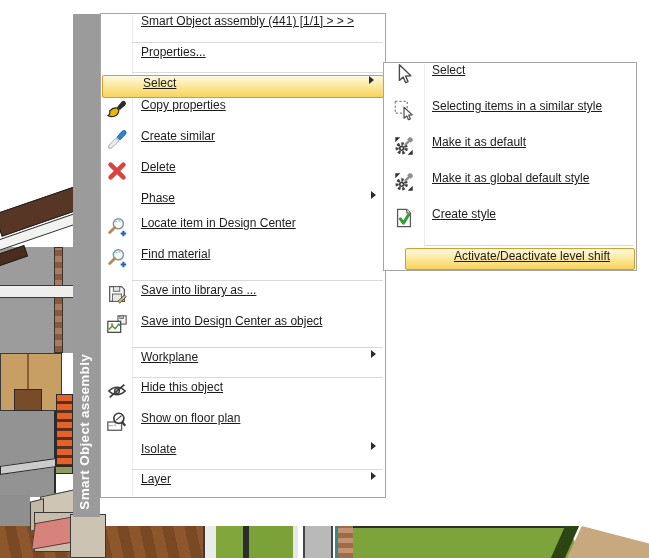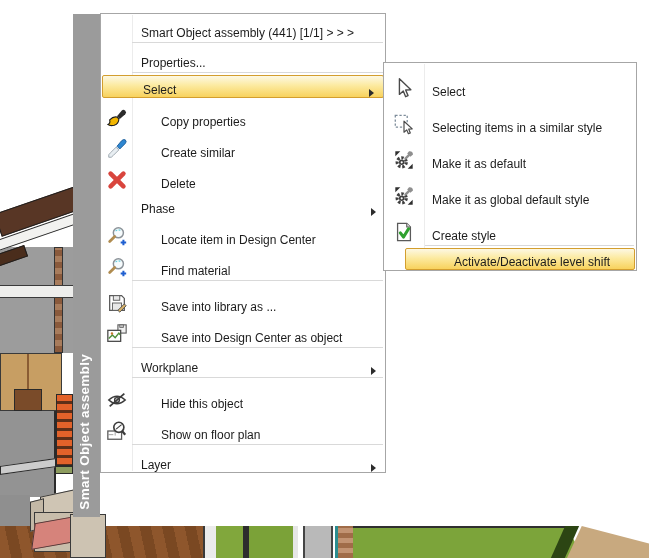--- a/index.html
+++ b/index.html
@@ -51,30 +51,30 @@
   .tab span{position:absolute;bottom:7px;left:4px;writing-mode:vertical-rl;transform:rotate(180deg);
             color:var(--tab-text);font-weight:bold;font-size:13.5px;letter-spacing:.3px;white-space:nowrap;}
 
   
   .menu{position:absolute;left:100px;top:13px;width:286px;background:var(--menu-bg);
         border:1px solid var(--menu-border);z-index:10;padding:0;}
   .submenu{position:absolute;left:383px;top:62px;width:254px;background:var(--menu-bg);
         border:1px solid var(--menu-border);z-index:20;}
   .gutter{position:absolute;top:1px;bottom:1px;left:31px;width:1px;background:#ececec;}
   .submenu .gutter{left:40px;}
-  .mi{display:flex;align-items:flex-end;position:relative;z-index:1;cursor:default;}
+  .mi{display:flex;align-items:flex-start;position:relative;z-index:1;cursor:default;text-decoration:underline;}
   .ic{flex:0 0 31px;display:flex;align-items:center;justify-content:center;}
   .submenu .ic{flex:0 0 40px;}
   .lbl{padding-left:9px;white-space:nowrap;}
   .submenu .lbl{padding-left:8px;}
   .spacer{flex:1;}
   .arr{width:0;height:0;border-left:5px solid #2c2c2c;border-top:4px solid transparent;border-bottom:4px solid transparent;margin-right:9px;}
   .r-head{height:26px;}
   .r-txt{height:25px;}
-  .r-ico{height:31px;gap:20px;}
+  .r-ico{height:31px;}
   .smi{height:36px;}
   .msep{height:1px;background:var(--separator);margin:2px 2px 2px 31px;position:relative;z-index:1;}
   .submenu .msep{margin-left:41px;}
   .hl{background:linear-gradient(180deg,var(--highlight-top) 0%,var(--highlight-mid) 45%,var(--highlight-bottom) 100%);
       border:1px solid var(--highlight-border);border-radius:2px;margin:0 1px;}
   .r-sel{height:23px;}
   .r-hsub{height:22px;margin-left:21px;}
   svg{display:block;}
 </style>
 </head>
@@ -252,20 +252,26 @@
           <rect x="2" y="12" width="15" height="9" fill="#fff" stroke="#5a5a5a" stroke-width="1.4"></rect>
           <path d="M2 16 h6 M10 12 v5" stroke="#9a9a9a" stroke-width="1"></path>
           <circle cx="14" cy="8" r="5.5" fill="#fdfdfd" stroke="#3c3c3c" stroke-width="1.8"></circle>
           <path d="M11 10 L17 5" stroke="#3c3c3c" stroke-width="1.2"></path>
           <path d="M17.5 12 L21 16" stroke="#3c3c3c" stroke-width="2.5"></path>
         </svg>
     </span>
     <span class="lbl">Show on floor plan</span>
   </div>
 
+  <div class="mi r-txt">
+    <span class="ic"></span>
+    <span class="lbl">Isolate</span>
+    <span class="spacer"></span>
+    <span class="arr"></span>
+  </div>
   <div class="msep"></div>
 
 
   <div class="mi r-txt">
     <span class="ic"></span>
     <span class="lbl">Layer</span>
     <span class="spacer"></span>
     <span class="arr"></span>
   </div>
 </div>

